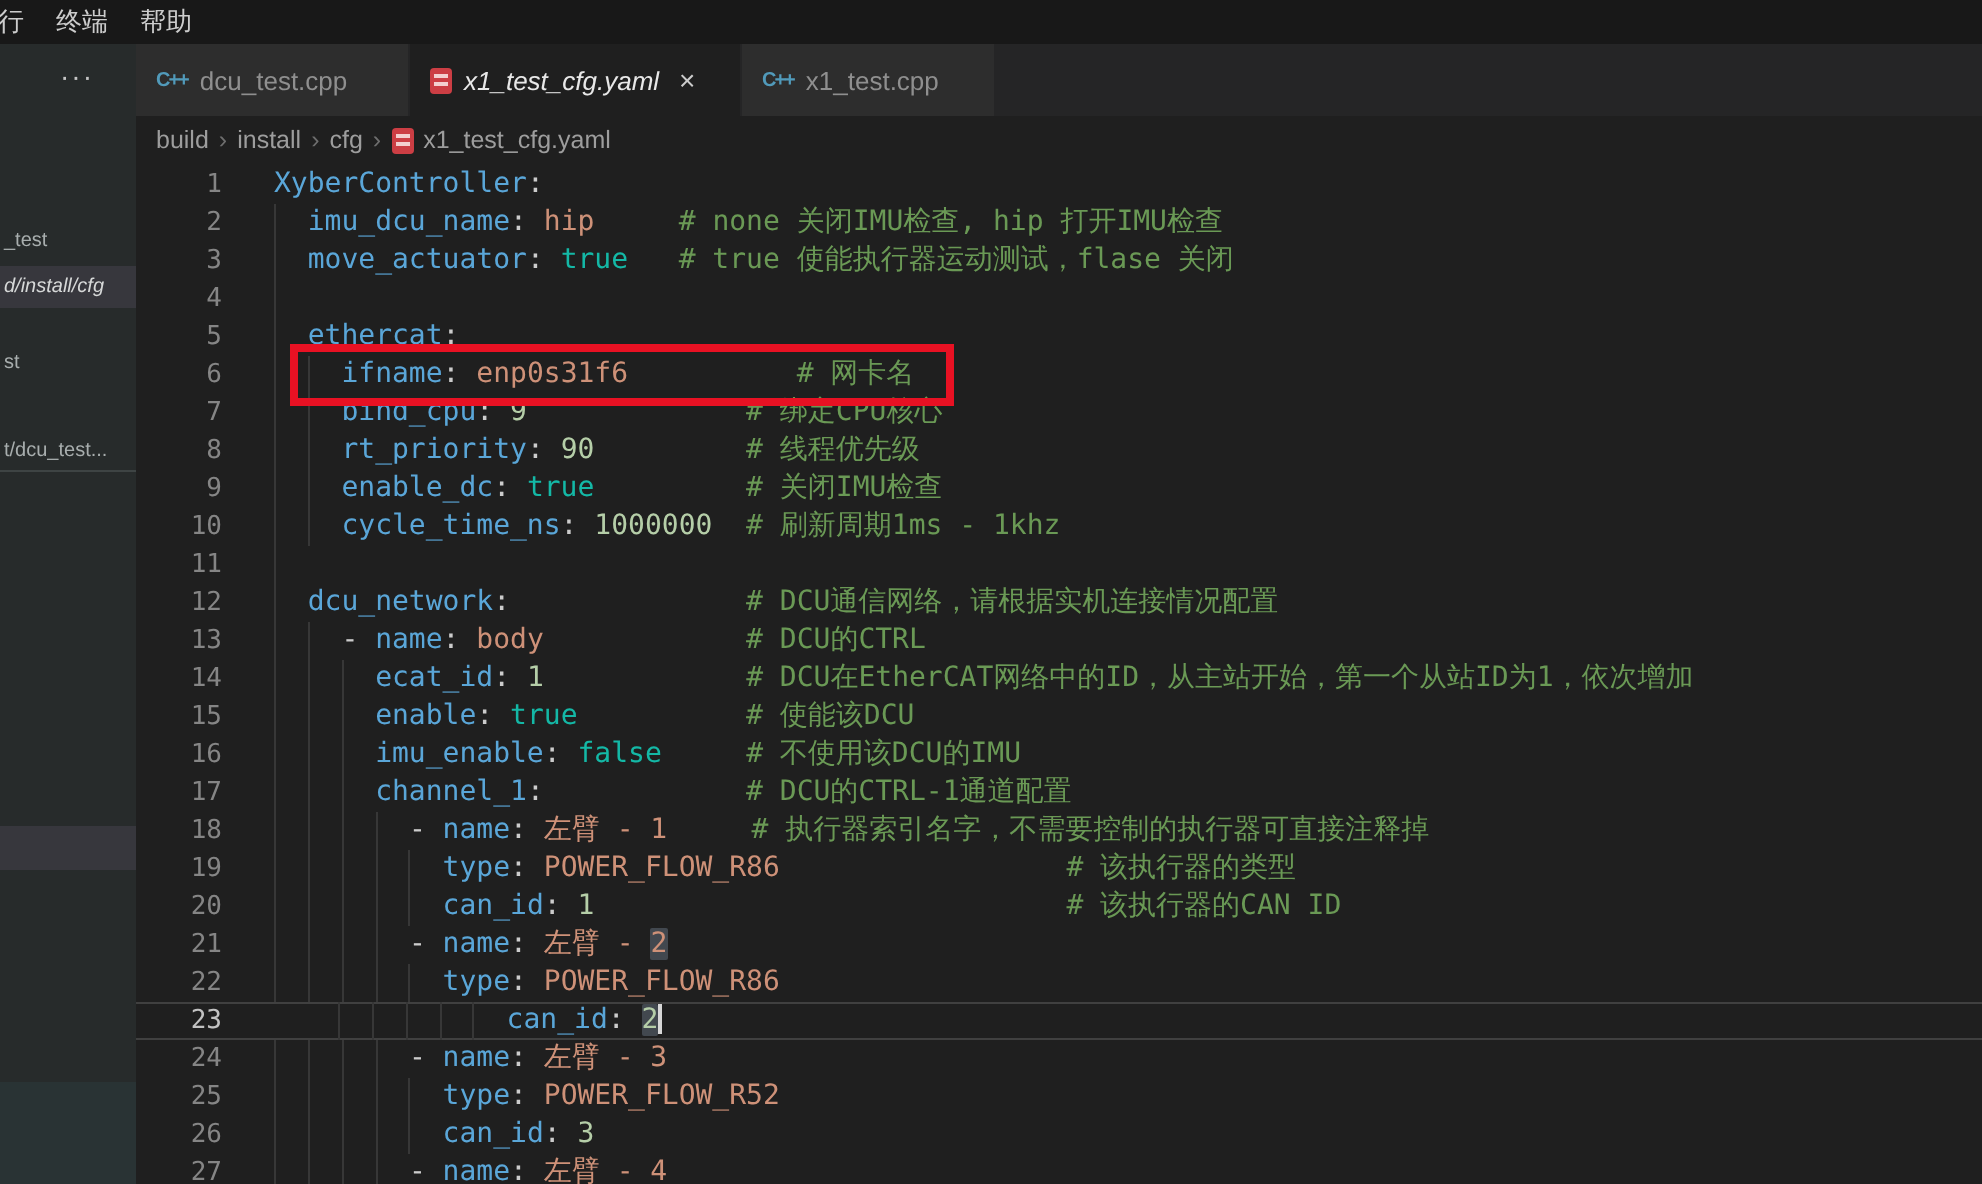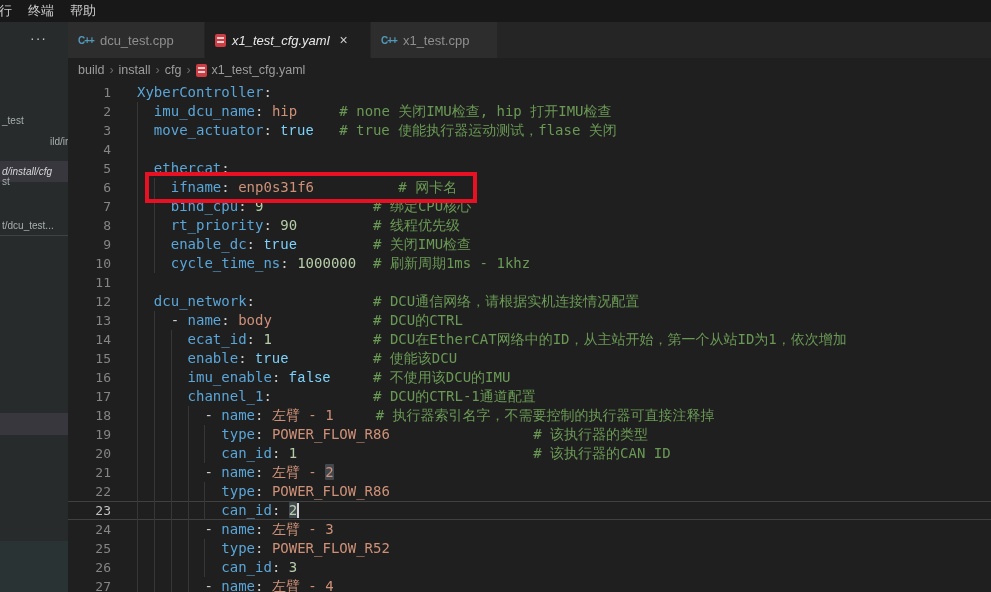--- a/index.html
+++ b/index.html
@@ -48,28 +48,28 @@
               padding-left:10px;box-sizing:border-box;font-size:12.5px;color:#9d9d9d;gap:5px;}
   .bc-seg{cursor:pointer;}
   .bc-sep{color:#6e6e6e;}
   .bc-file{display:flex;align-items:center;gap:5px;cursor:pointer;}
 
   
   .editor{position:absolute;left:0;top:60px;width:100%;height:510px;overflow:hidden;
           font-family:"DejaVu Sans Mono","Liberation Mono",monospace;font-size:14px;}
   .editor-inner{padding-top:1px;}
   .line{display:flex;height:19px;line-height:19px;position:relative;}
-  .line.current{box-shadow:inset 0 1px 0 #404040, inset 0 -1px 0 #404040;}
+  .line.current{box-shadow:inset 0 1px 0 #404040, inset 0 -1px 0 #404040;gap:32px;}
   .ln{flex:0 0 57px;text-align:right;padding-right:14px;box-sizing:border-box;
       color:#858585;font-size:13px;cursor:default;}
   .line.current .ln{color:#c2c2c2;}
   .code{position:relative;flex:1;padding-left:12px;white-space:pre;}
   .guide{position:absolute;top:0;bottom:0;width:1px;background:#373737;}
   .tk-k{color:#5aa6d8;text-align:right;} .tk-s{color:#ce9178;} .tk-n{color:#b5cea8;}
-  .tk-b{color:#7dd3fc;font-family:Liberation Mono, monospace;} .tk-p{color:#cccccc;} .tk-c{color:#6a9955;} .tk-t{color:#cccccc;}
+  .tk-b{color:#14b8a6;} .tk-p{color:#cccccc;} .tk-c{color:#6a9955;} .tk-t{color:#cccccc;}
   .occ{background:rgba(95,105,118,0.55);border-radius:1px;}
   .cursor{display:inline-block;width:2px;height:15px;background:#d7d7d7;vertical-align:-3px;}
 
   
   .annotation-red-box{position:absolute;left:145px;top:172px;width:332px;height:31px;
       border:4px solid #e81123;box-sizing:border-box;z-index:9;pointer-events:none;}
 </style>
 </head>
 <body>
 
@@ -79,21 +79,21 @@
       <span class="menu-item">行</span>
       <span class="menu-item">终端</span>
       <span class="menu-item">帮助</span>
     </div>
 
   <div class="sidepanel">
     <div class="sp-more">···</div>
     <div class="sp-rows">
         <div class="sp-row" style="top: 88px;">_test</div>
         <div class="sp-row" style="top: 109px; margin-left: 48px;">ild/install...</div>
-        <div class="sp-row selected" style="top: 139px;">d/install/cfg</div>
+        <div class="sp-row selected" style="top: 111px;">d/install/cfg</div>
         <div class="sp-row" style="top: 149px;">st</div>
         <div class="sp-row" style="top: 193px;">t/dcu_test...</div>
       </div>
     <div class="sp-sep"></div>
     <div class="sp-empty-selected"></div>
     <div class="sp-footer"></div>
   </div>
 
   <div class="main">
     <div class="tabbar">

